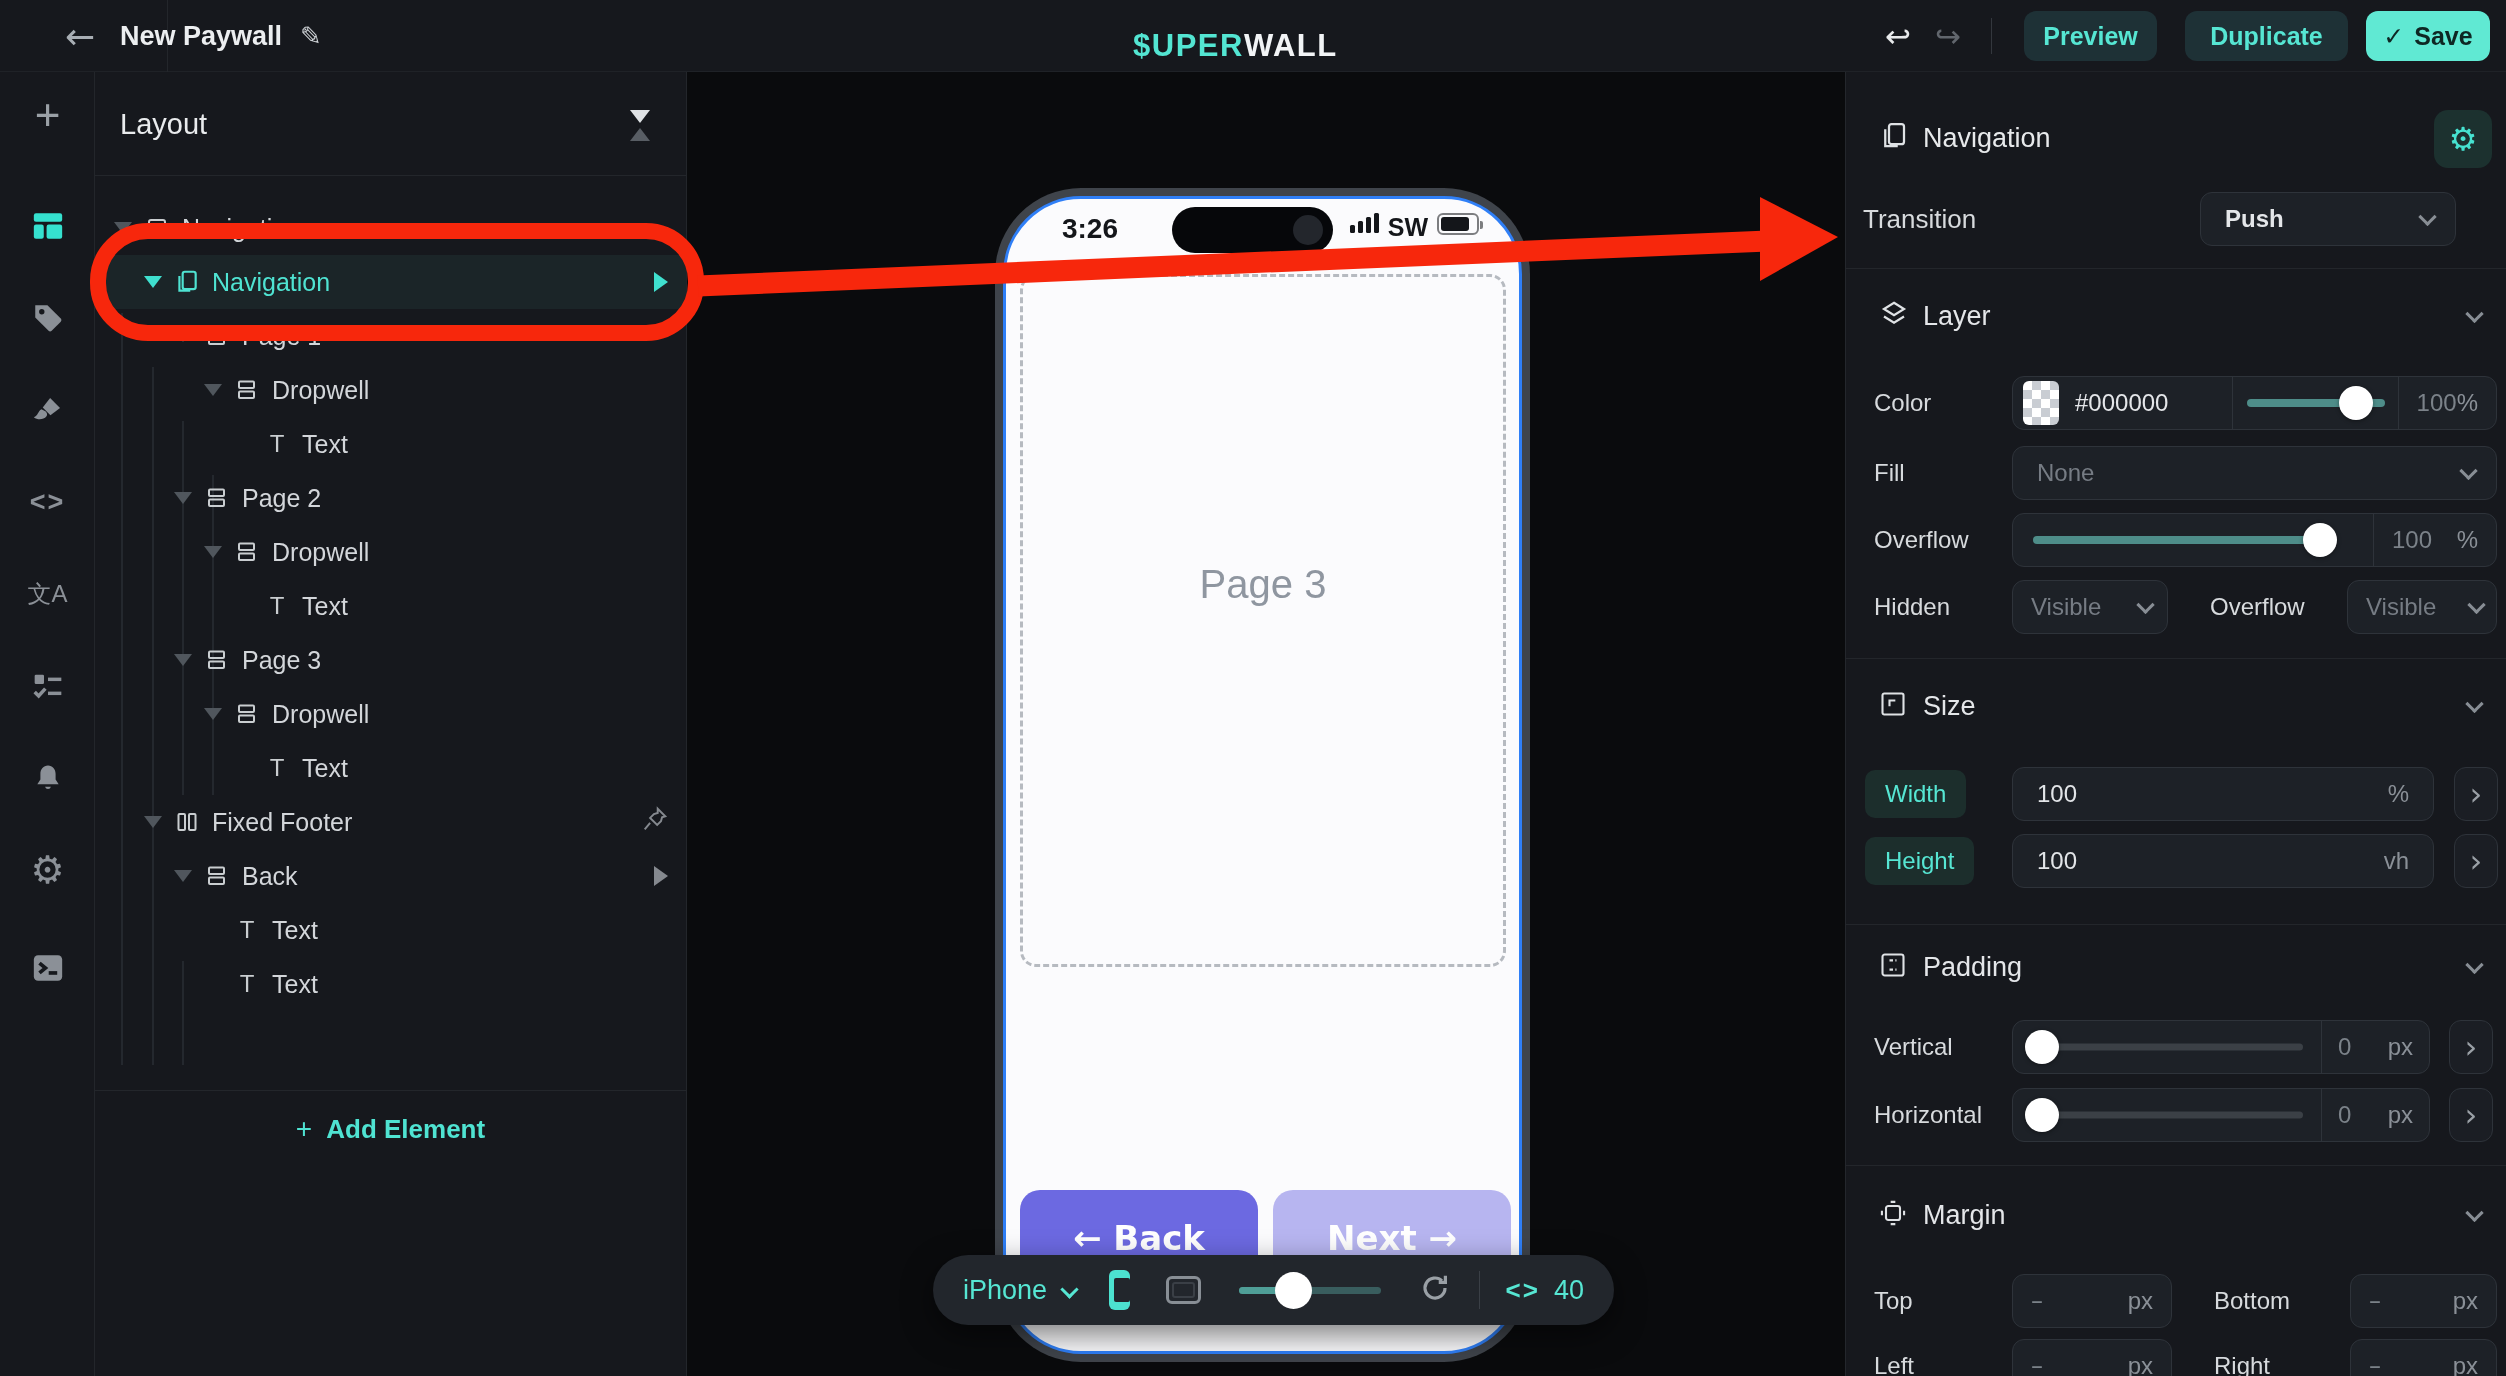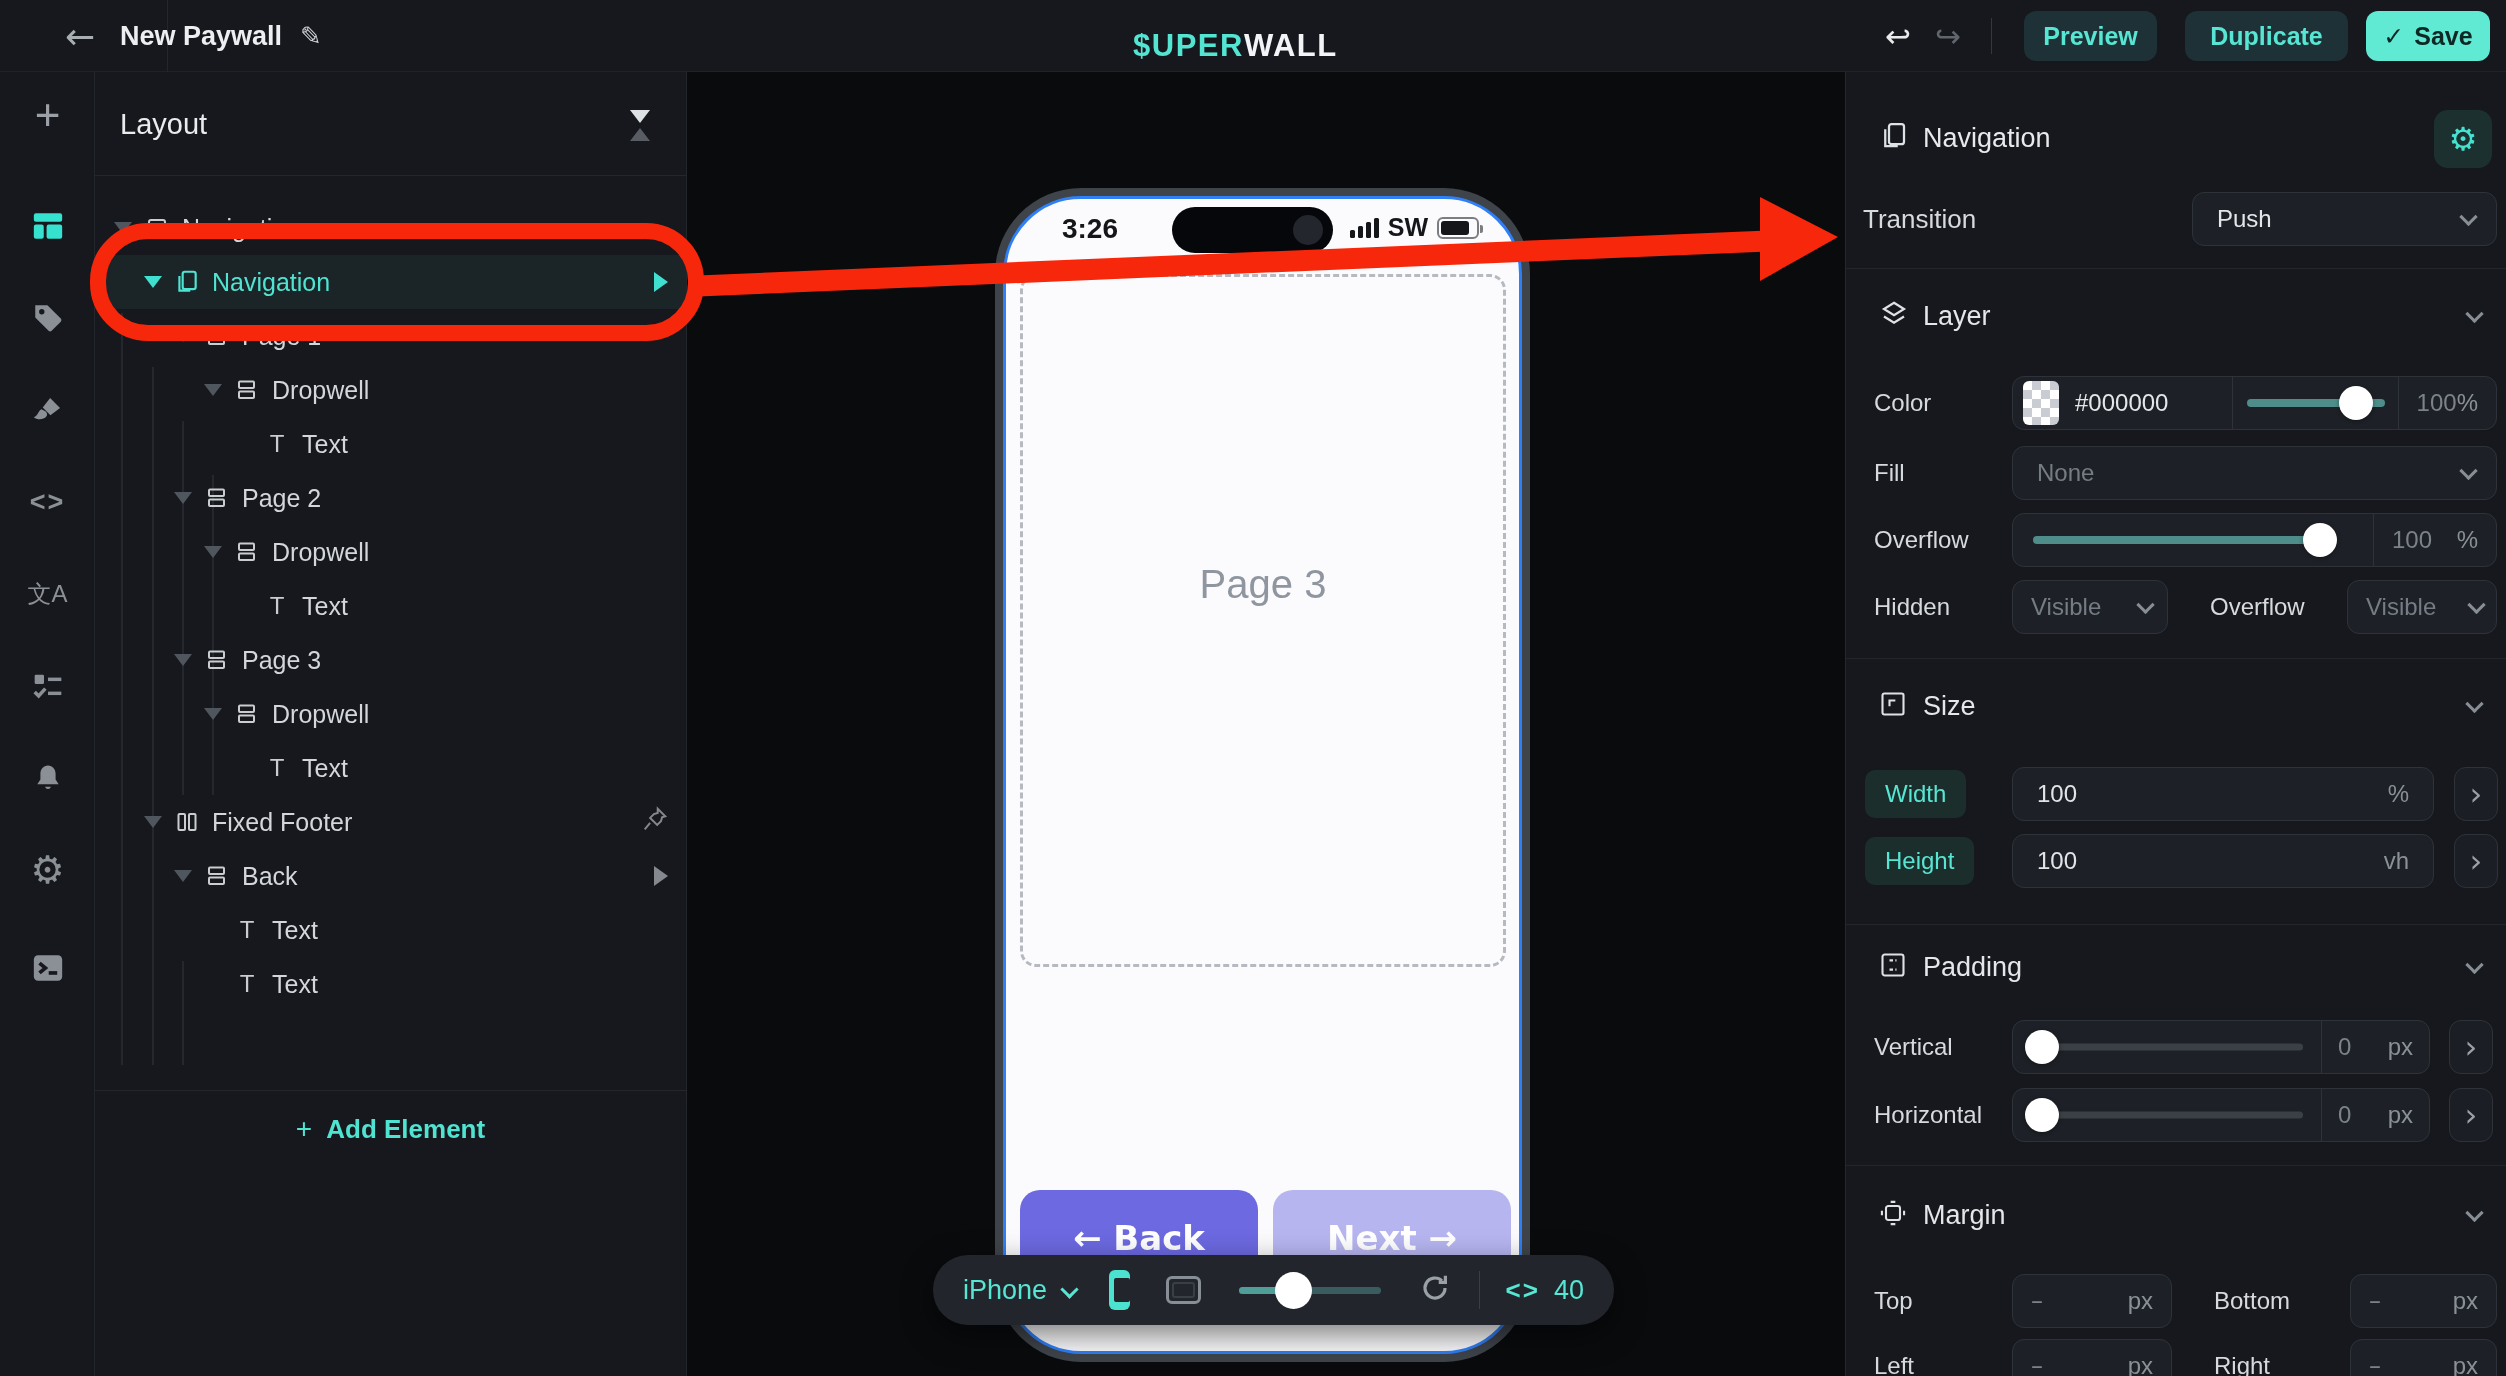--- a/index.html
+++ b/index.html
@@ -60,21 +60,21 @@
   .addbtn .plus { font-size:28px; font-weight:400; }
 
   
   .canvas { position:absolute; left:687px; top:72px; width:1158px; height:1304px; background:#0a0b0d; }
   .phone { position:absolute; left:308px; top:116px; width:535px; height:1174px; background:#3f444b; border-radius:86px; }
   .screen { position:absolute; left:8px; top:8px; right:8px; bottom:8px; background:#fbfbfd; border:3px solid #2f7ff7; border-radius:78px; overflow:hidden; }
   .statusbar { position:absolute; left:0; top:0; width:100%; height:62px; }
   .stime { position:absolute; left:44px; top:14px; width:80px; text-align:center; font-size:28px; font-weight:700; color:#14161a; }
   .island { position:absolute; left:166px; top:8px; width:161px; height:46px; background:#06070a; border-radius:25px; }
   .island .cam { position:absolute; right:10px; top:8px; width:30px; height:30px; border-radius:50%; background:#23262c; }
-  .sright { position:absolute; right:40px; top:14px; display:flex; align-items:center; gap:9px; }
+  .sright { position:absolute; right:40px; top:14px; display:flex; align-items:flex-start; gap:9px; }
   .bars { display:flex; align-items:flex-end; gap:3px; }
   .bars i { display:block; width:5px; background:#14161a; border-radius:1.5px; }
   .carrier { font-size:25px; font-weight:600; color:#14161a; }
   .batt { position:relative; width:42px; height:22px; border:2px solid rgba(20,22,26,.55); border-radius:6px; }
   .batt::after { content:""; position:absolute; right:-6px; top:6px; width:3px; height:8px; background:rgba(20,22,26,.55); border-radius:0 2px 2px 0; }
   .batt .fill { position:absolute; left:2px; top:2px; bottom:2px; width:28px; background:#14161a; border-radius:3px; }
   .dashed { position:absolute; left:14px; top:75px; width:486px; height:693px; border:3px dashed #b6bac0; border-radius:16px; display:flex; align-items:center; justify-content:center; padding-bottom:72px; }
   .pagelabel { font-size:40px; color:#8f96a0; font-weight:500; }
   .pbtn { position:absolute; top:991px; height:96px; width:238px; border-radius:20px; display:flex; align-items:center; justify-content:center; font-size:34px; font-weight:600; color:#fff; cursor:pointer; }
   .pbtn.back { left:14px; background:#6c69e1; }
@@ -434,21 +434,21 @@
           <path d="M5 6.5v13.5h10" fill="none" stroke="#dfe2e5" stroke-width="1.8"></path>
         </svg>
     </span>
     <span class="ins-title">Navigation</span>
     <div class="gearbtn">
         <span class="glyph">⚙</span>
       </div>
 
     <div class="irow" style="top:120px;">
       <span class="ilabel" style="left:17px; font-size:26px;">Transition</span>
-      <div class="ibox" style="left:346px; width:305px;">
+      <div class="ibox" style="left:354px; width:256px;font-weight:bold;">
         <span class="ddtext">Push</span>
         <span class="chev dd-chev"></span>
       </div>
     </div>
     <div class="ins-divider" style="top:196px;"></div>
 
     <div class="sechead" style="top:217px;">
       <span class="sicon">
         <svg width="30" height="30" viewBox="0 0 24 24">
             <path d="M12 3l8 5-8 5-8-5z" fill="none" stroke="#dfe2e5" stroke-width="1.8"></path>

